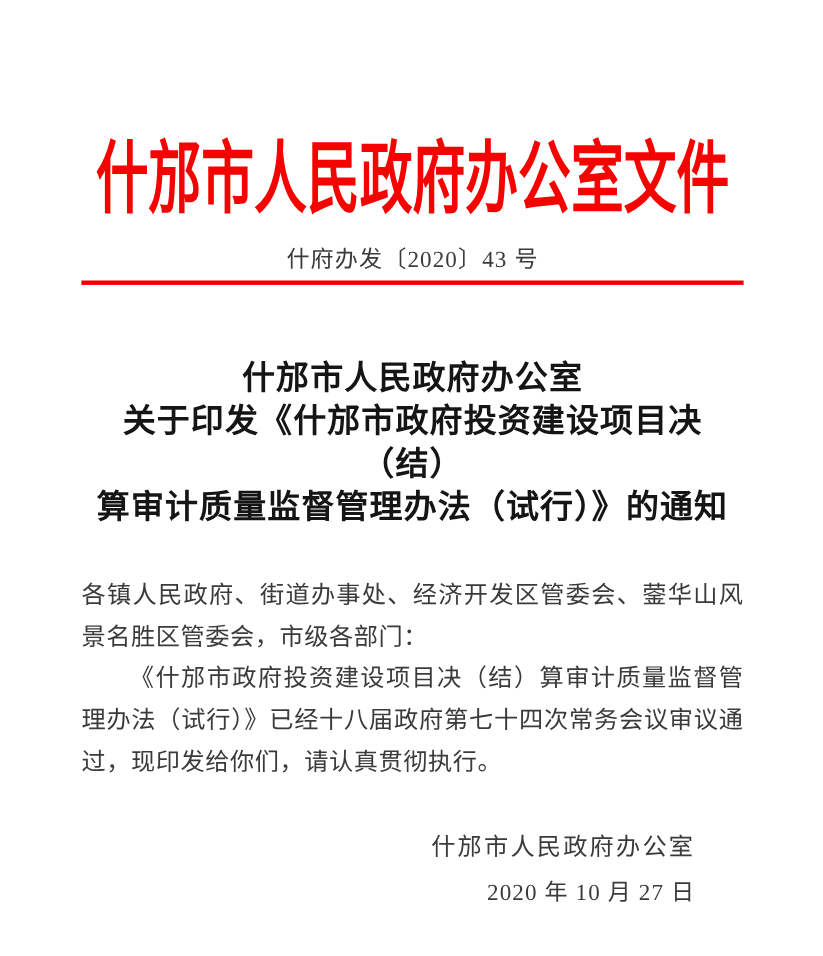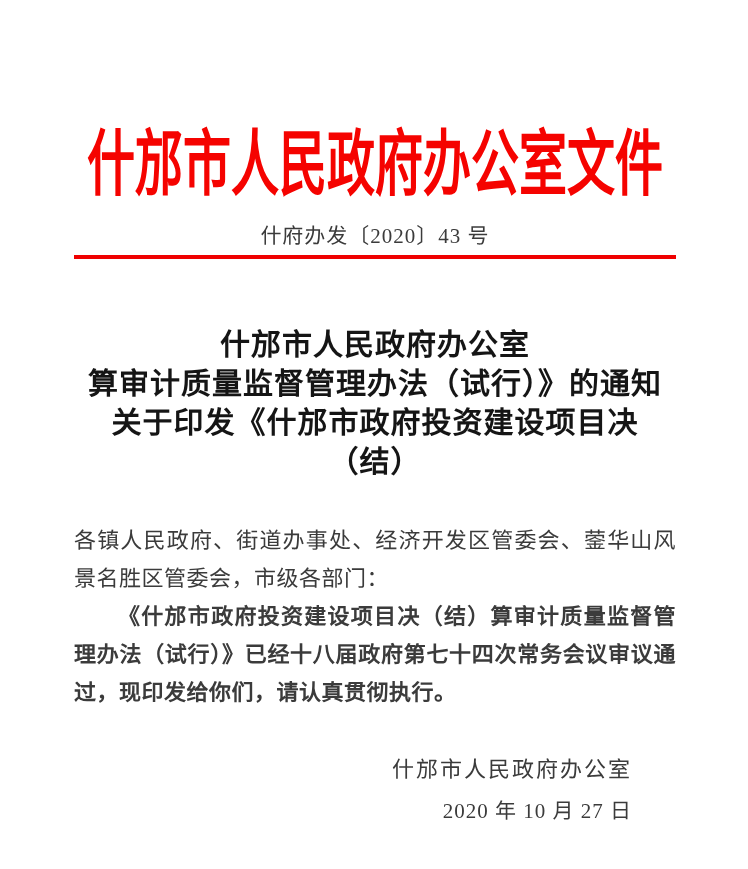--- a/index.html
+++ b/index.html
@@ -69,21 +69,21 @@
   
   .body-text {
     margin-top: 41px;
     font-size: 22px;
     line-height: 38px;
     color: var(--body-text);
     text-align: justify;
     letter-spacing: 0.5px;
   }
   .body-text p { margin: 0; }
-  .para-indent { text-indent: 2em; font-weight: bold; }
+  .para-indent { text-indent: 2em; }
   
   .signature {
     margin-top: 45px;
     width: fit-content;
     margin-left: auto;
     margin-right: 44px;
     text-align: center;
     color: var(--body-text);
   }
   .sig-org {
@@ -105,22 +105,22 @@
 <div class="page">
 
   <div class="banner">什邡市人民政府办公室文件</div>
 
   <div class="doc-number">什府办发〔2020〕43 号</div>
 
   <div class="red-rule"></div>
 
   <div class="title">
     <div>什邡市人民政府办公室</div>
+    <div>关于印发《什邡市政府投资建设项目决（结）</div>
     <div>算审计质量监督管理办法（试行）》的通知</div>
-    <div>关于印发《什邡市政府投资建设项目决（结）</div>
   </div>
 
   <div class="body-text">
     <p>各镇人民政府、街道办事处、经济开发区管委会、蓥华山风景名胜区管委会，市级各部门：</p>
     <p class="para-indent">《什邡市政府投资建设项目决（结）算审计质量监督管理办法（试行）》已经十八届政府第七十四次常务会议审议通过，现印发给你们，请认真贯彻执行。</p>
   </div>
 
   <div class="signature">
     <div class="sig-org">什邡市人民政府办公室</div>
     <div class="sig-date">2020 年 10 月 27 日</div>

